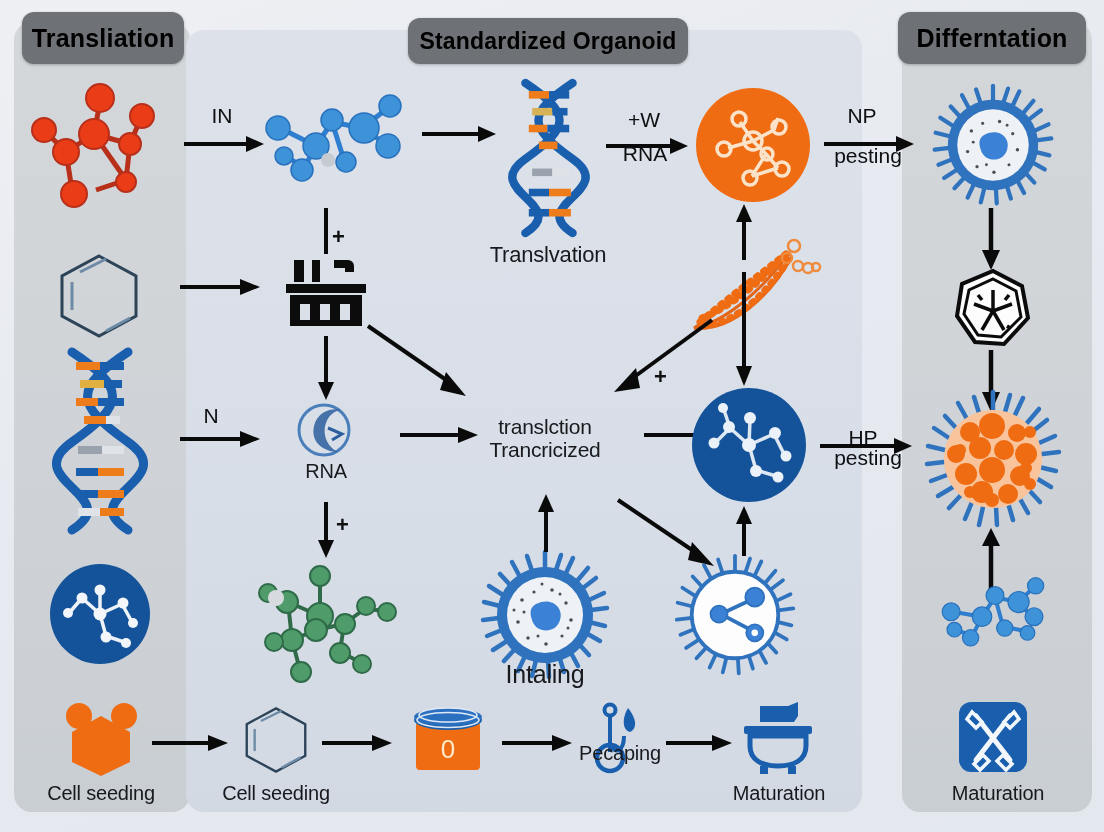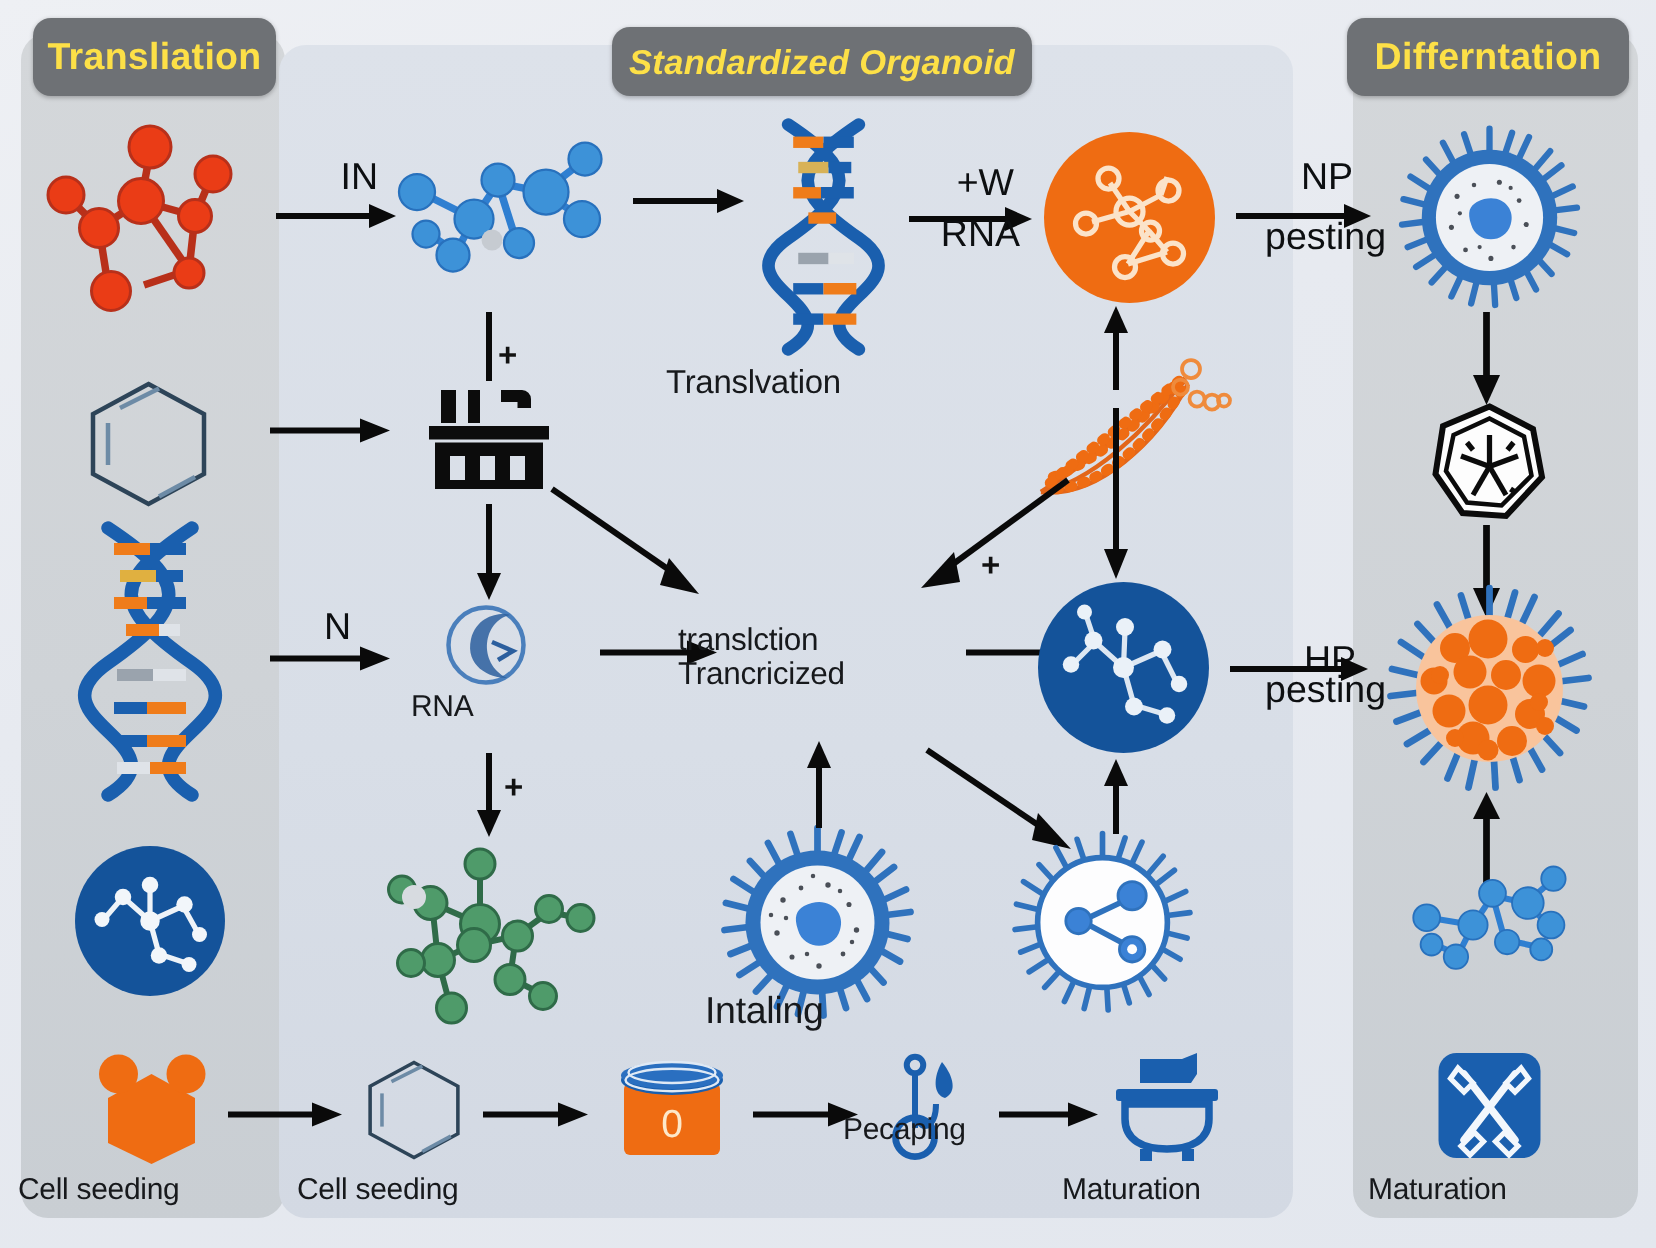--- a/index.html
+++ b/index.html
@@ -9,37 +9,37 @@
     font-family:"Liberation Sans", sans-serif;
     overflow:hidden;
   }
   #stage{position:relative;width:1104px;height:832px;overflow:hidden;
      background:linear-gradient(160deg,#eef0f4 0%,#e7eaf0 40%,#e3e7ee 100%);}
 
   
   .panel{position:absolute;border-radius:18px;}
   .panel.side{background:linear-gradient(180deg,#d4d7da 0%,#cfd3d7 55%,#c9ced3 100%);}
   .panel.mid{background:linear-gradient(180deg,#dde2ea 0%,#d8dee7 60%,#d3d9e3 100%);}
-  .ptab{position:absolute;background:#6e7175;color:#fde047;border-radius:12px;
+  .ptab{position:absolute;background:#6e7175;color:#000000;border-radius:12px;
         font-weight:bold;letter-spacing:.2px;display:flex;align-items:center;
         justify-content:center;box-shadow:0 1px 3px rgba(0,0,0,.25);}
 
   #panel-left{left:14px;top:22px;width:176px;height:790px;}
   #tab-left{left:22px;top:12px;width:162px;height:52px;font-size:25px;}
   #panel-mid{left:186px;top:30px;width:676px;height:782px;}
-  #tab-mid{left:408px;top:18px;width:280px;height:46px;font-size:23px;font-style:italic;}
+  #tab-mid{left:408px;top:18px;width:280px;height:46px;font-size:23px;}
   #panel-right{left:902px;top:22px;width:190px;height:790px;}
   #tab-right{left:898px;top:12px;width:188px;height:52px;font-size:25px;}
 
   
   .abs{position:absolute;}
-  .cap{position:absolute;color:#17191c;font-size:20px;
+  .cap{position:absolute;color:#17191c;font-size:20px;text-align:center;
        white-space:nowrap;letter-spacing:-.2px;}
   .cap.two{white-space:normal;line-height:1.08;}
-  .albl{position:absolute;color:#0d0f11;font-size:25px;text-align:right;white-space:nowrap;}
+  .albl{position:absolute;color:#0d0f11;font-size:21px;text-align:center;white-space:nowrap;}
   .plus{position:absolute;color:#111;font-size:22px;font-weight:bold;}
 
   svg{display:block;overflow:visible;}
 </style>
 </head>
 <body>
 
 <div id="stage">
 
   <div class="panel side" id="panel-left"></div>

